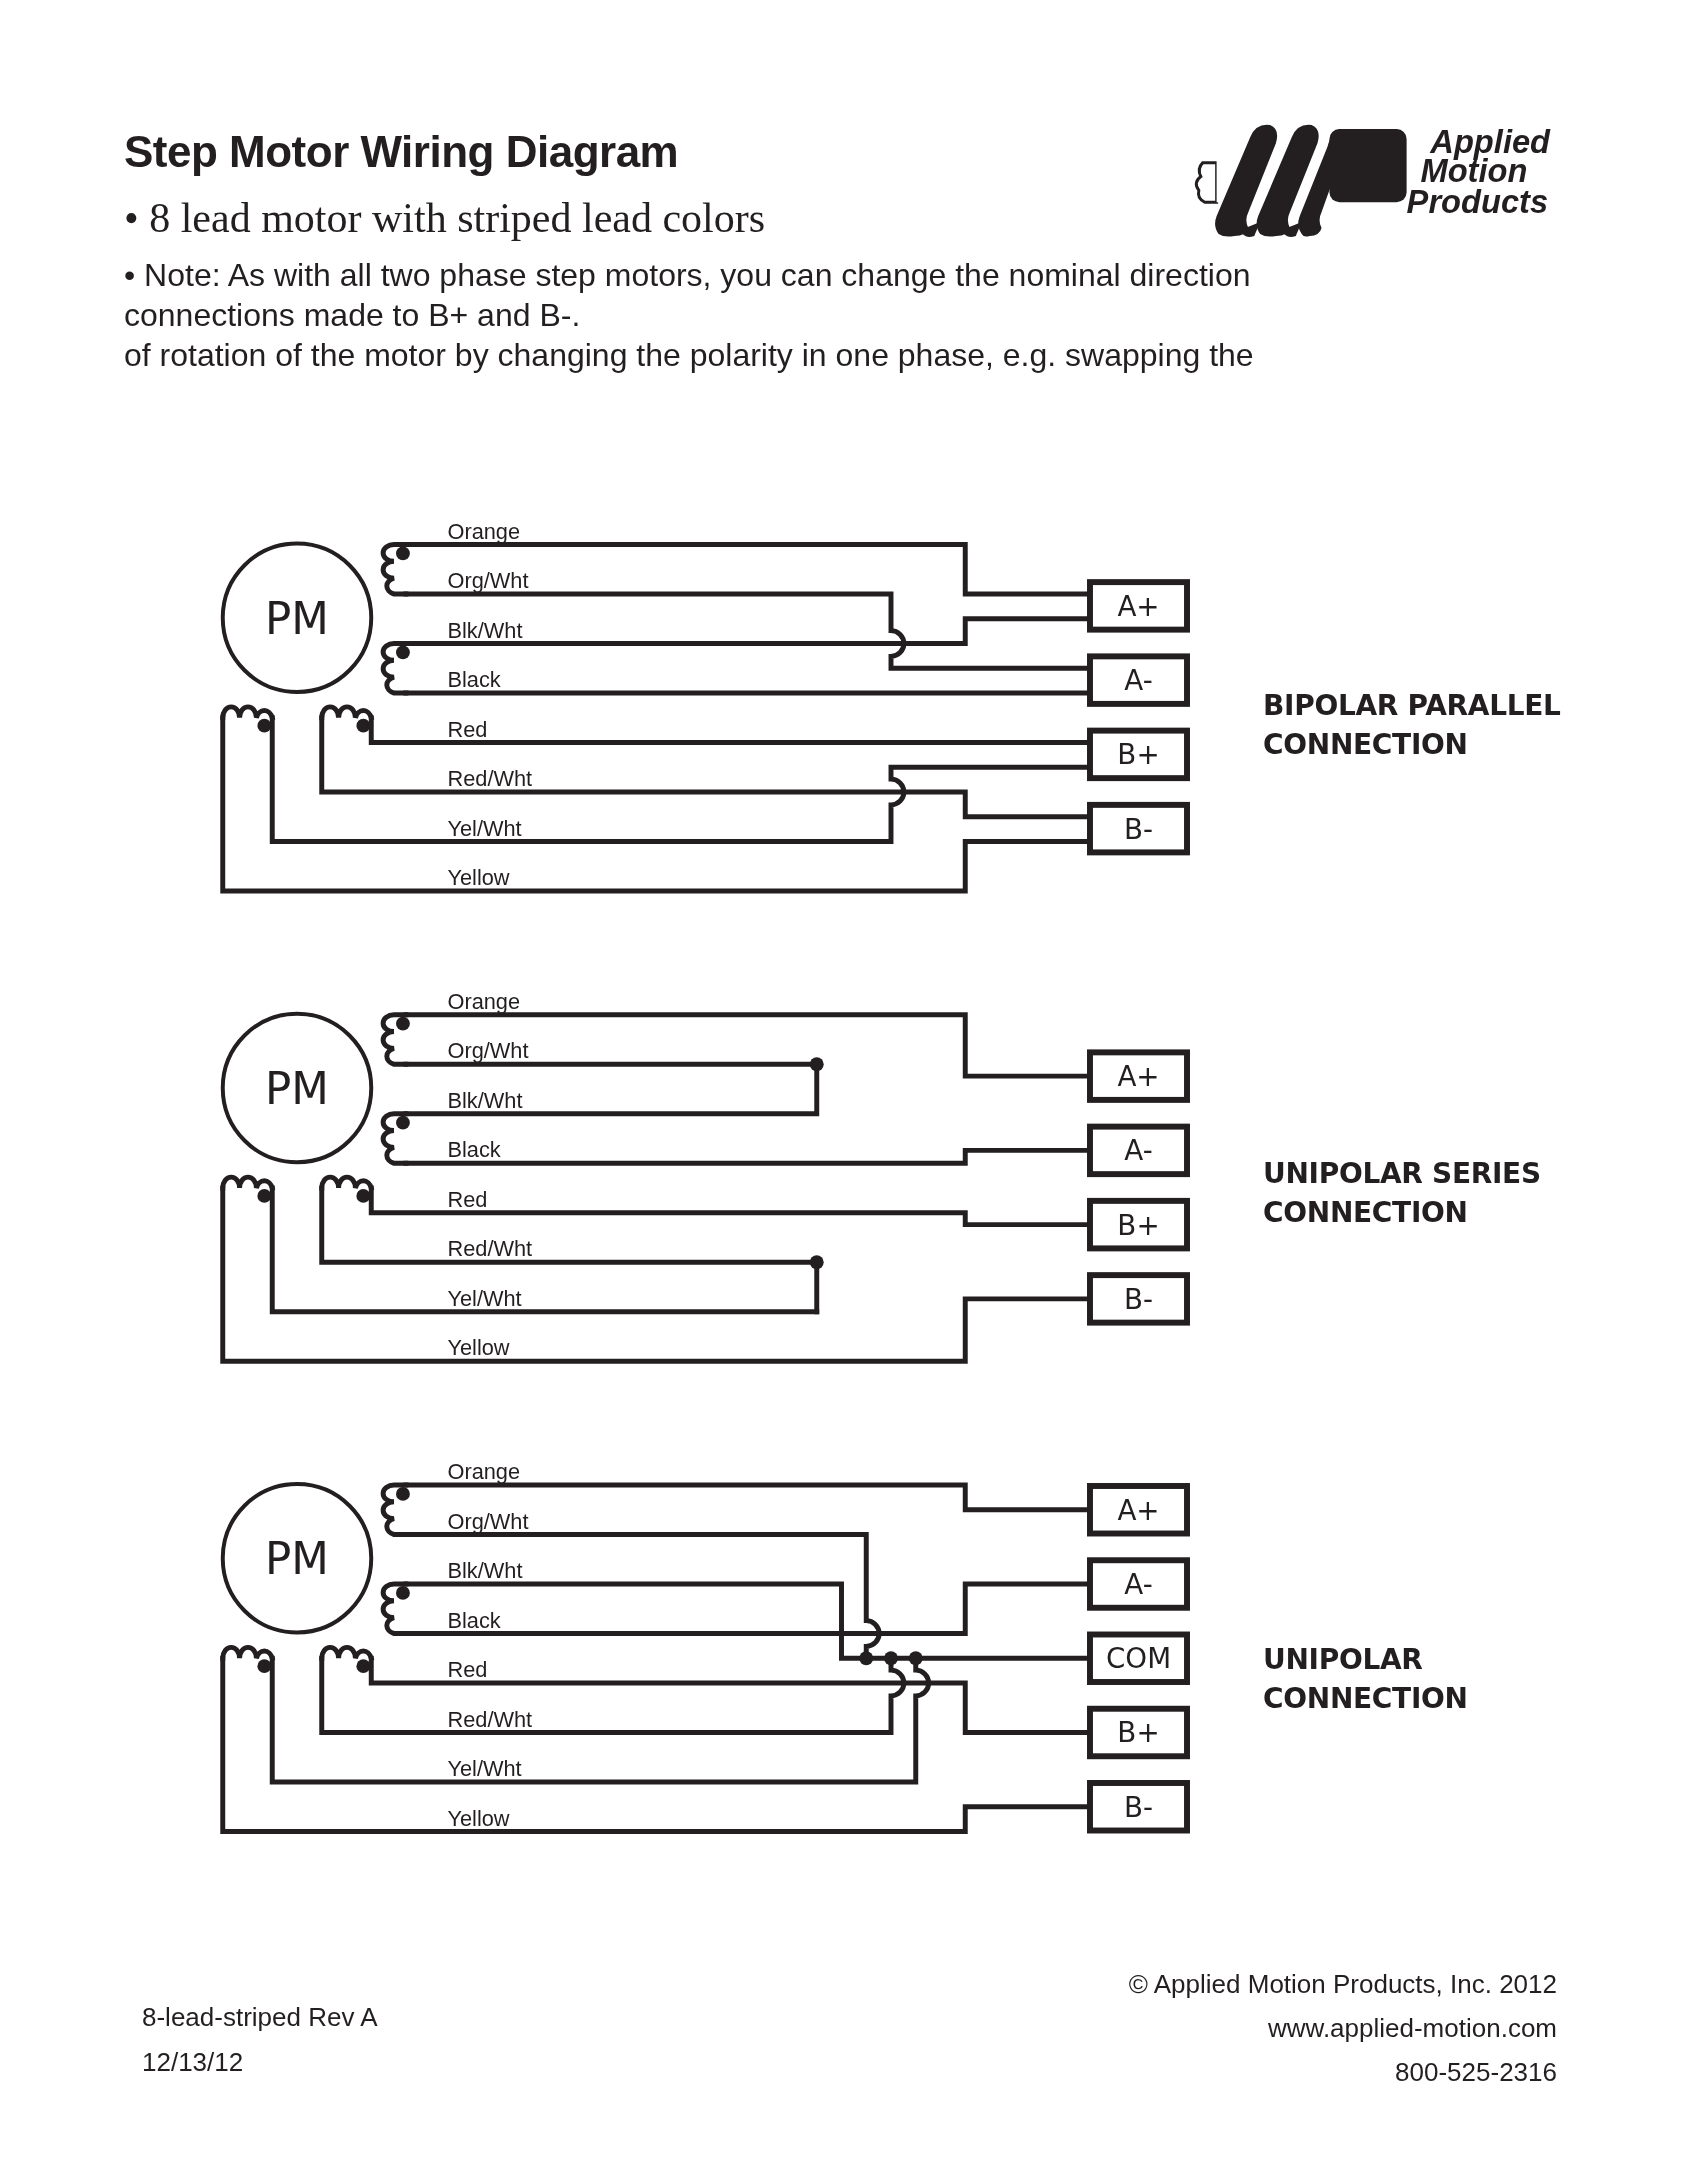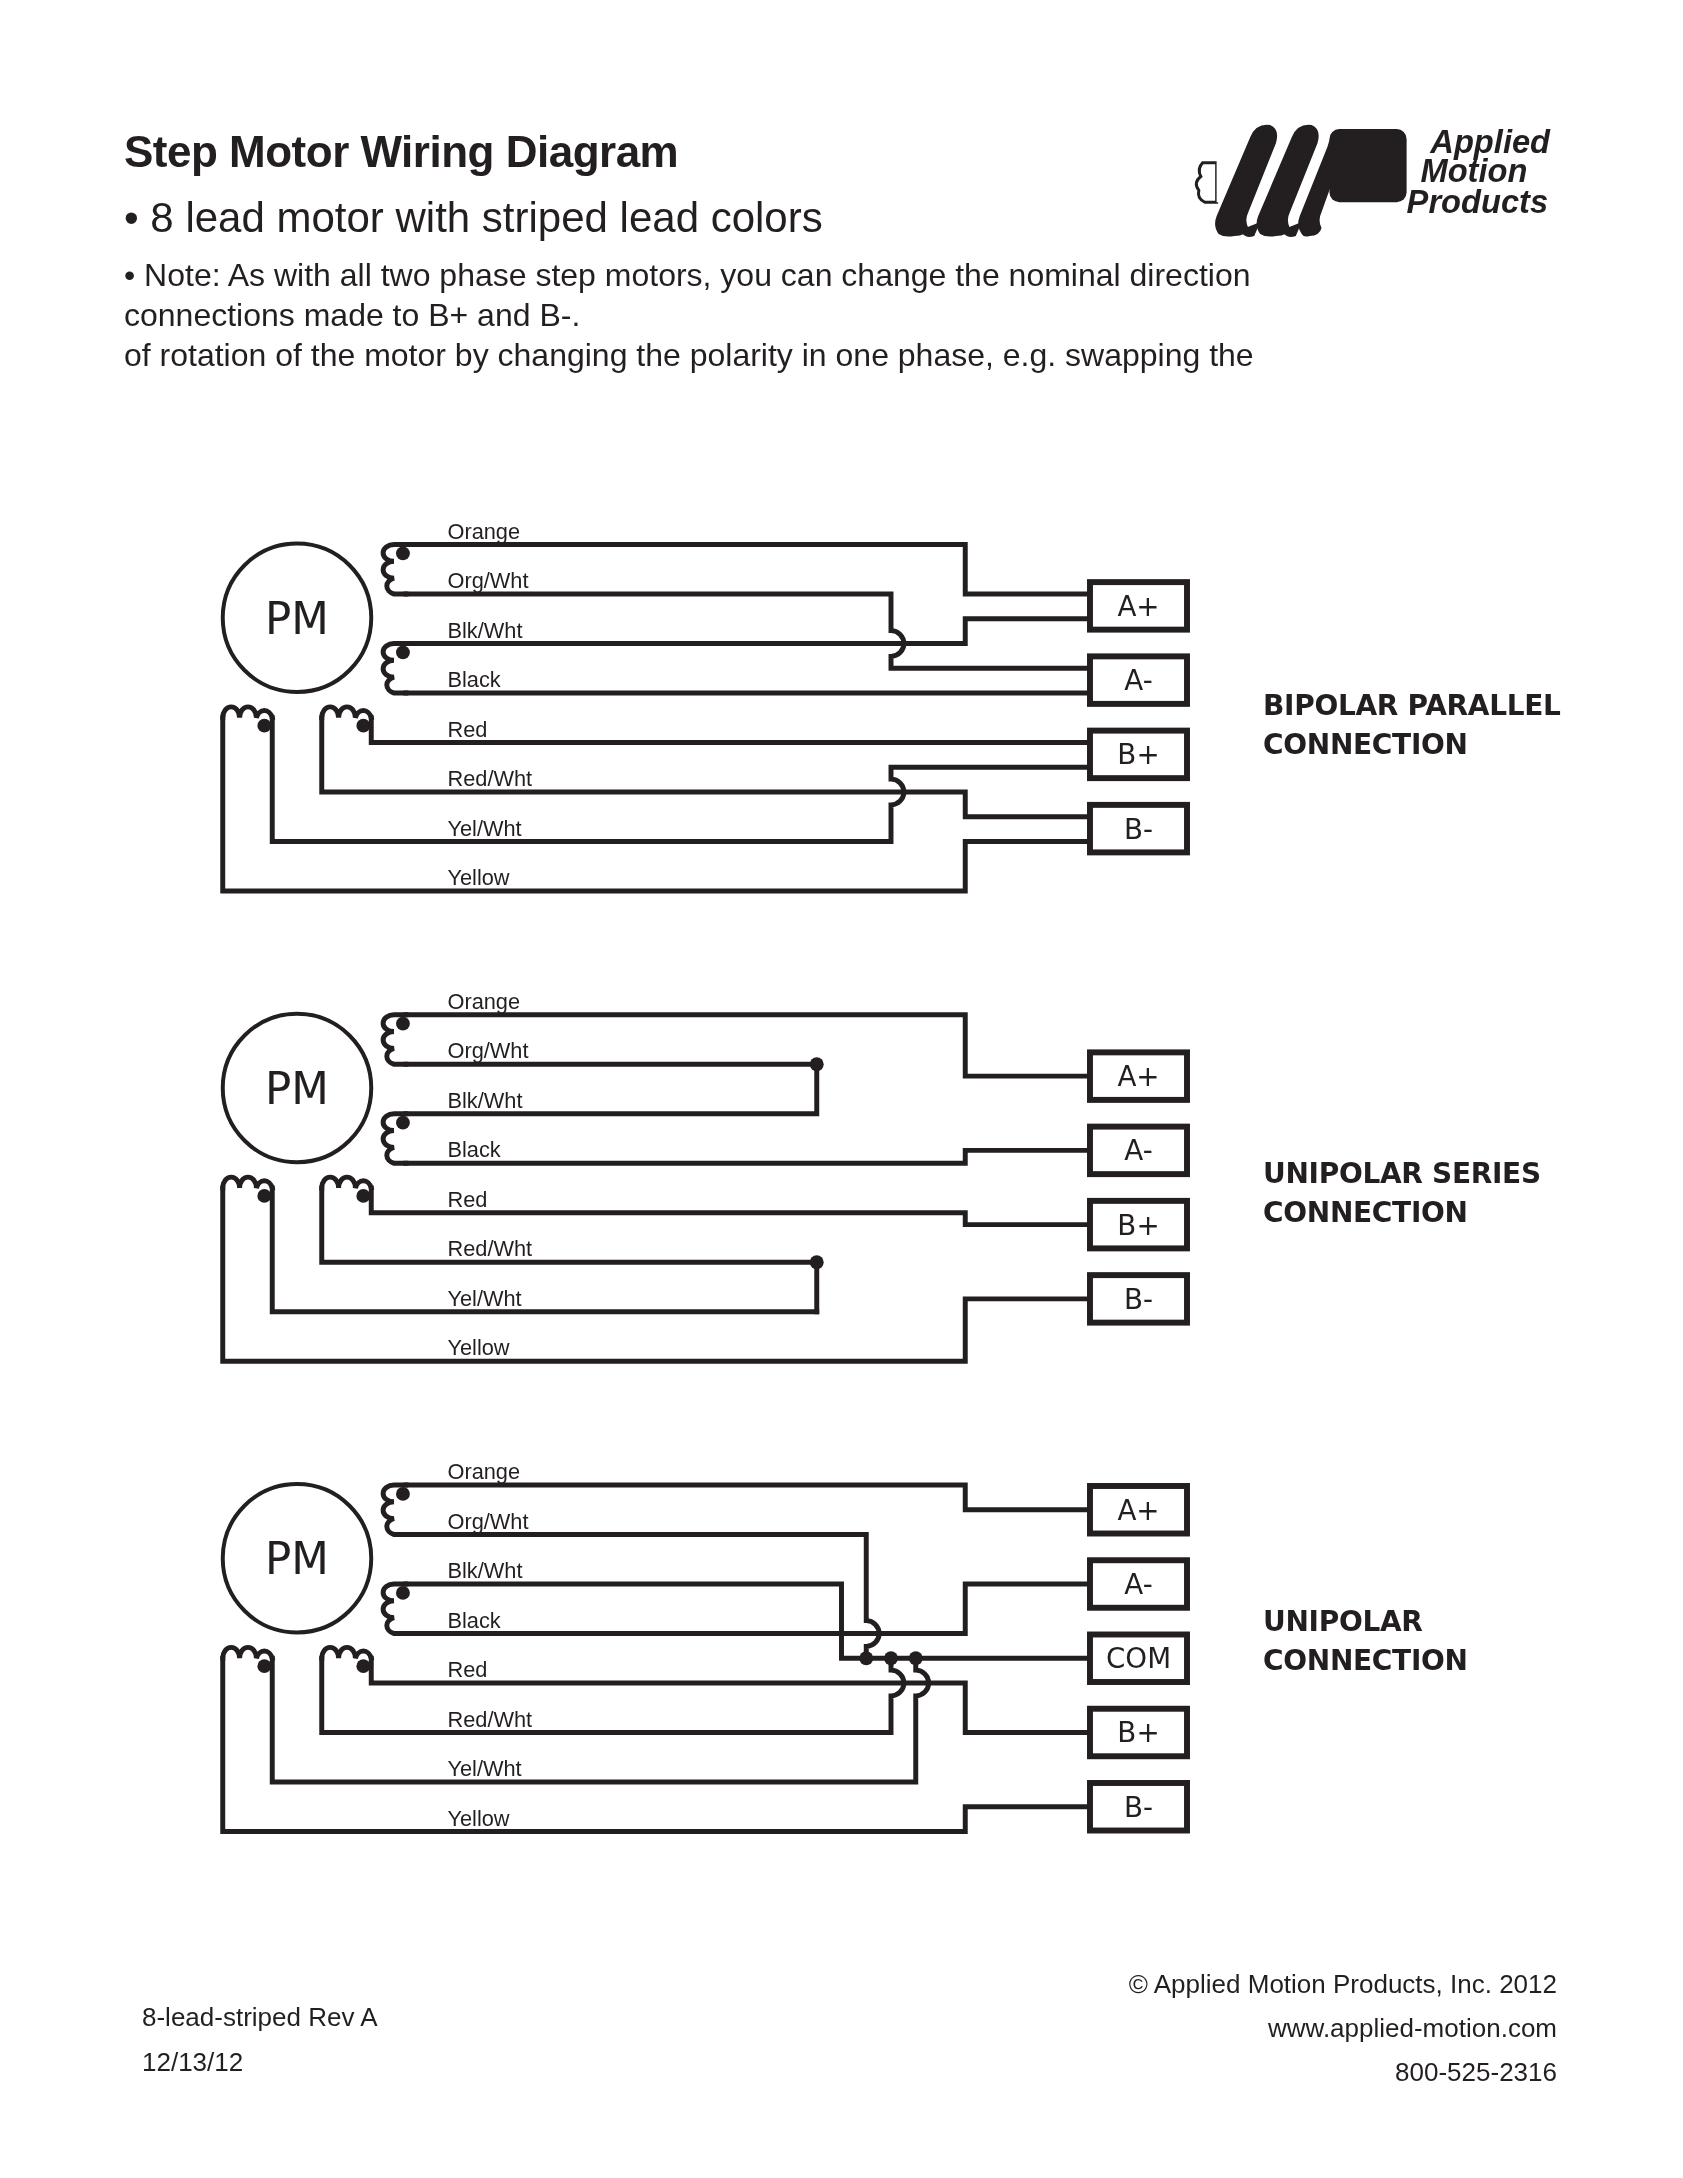--- a/index.html
+++ b/index.html
@@ -1,19 +1,19 @@
 <!DOCTYPE html>
 <html><head>
 <meta charset="utf-8">
 <style>
   html, body { margin: 0; padding: 0; background: #ffffff; }
   body { width: 1683px; height: 2178px; position: relative; overflow: hidden; color: #231f20; font-family: "Liberation Sans", sans-serif; }
   .abs { position: absolute; white-space: nowrap; }
   #title { left: 124px; top: 127px; font-size: 44px; font-weight: bold; letter-spacing: -0.5px; }
-  #subtitle { left: 124px; top: 194px; font-size: 42px; }
+  #subtitle { left: 124px; top: 194px; font-size: 42px; font-family: Liberation Serif, serif; }
   #note { left: 124px; top: 255px; font-size: 32px; line-height: 40px; white-space: normal; width: 1188px; }
   #note .line { display: block; white-space: nowrap; }
   #footer-left { left: 142px; top: 1989px; font-size: 26px; line-height: 33px; }
   #footer-right { right: 126px; top: 1956px; font-size: 26px; line-height: 32px; text-align: right; }
   #footer-right span, #footer-left span { display: block; margin-top: 12px; }
   .conn-label { position: absolute; left: 1263px; font-size: 28px; line-height: 39px; font-family: "DejaVu Sans", sans-serif; font-weight: bold; letter-spacing: -0.3px; }
   #logo { position: absolute; left: 1183px; top: 117px; width: 376px; height: 124px; }
   #diagram { position: absolute; left: 0; top: 0; }
   .wire-label { font-family: "Liberation Sans", sans-serif; font-size: 22px; fill: #231f20; }
   .term-label { font-family: "DejaVu Sans", sans-serif; font-size: 28px; fill: #231f20; }
@@ -165,21 +165,21 @@
 </svg>
 
 <div class="conn-label" style="top:686px">
   <span style="display:block">BIPOLAR PARALLEL</span>
   <span style="display:block">CONNECTION</span>
 </div>
 <div class="conn-label" style="top:1154px">
   <span style="display:block">UNIPOLAR SERIES</span>
   <span style="display:block">CONNECTION</span>
 </div>
-<div class="conn-label" style="top:1602px">
+<div class="conn-label" style="top:1640px">
   <span style="display:block">UNIPOLAR</span>
   <span style="display:block">CONNECTION</span>
 </div>
 
 <div class="abs" id="footer-left">
   <span>8-lead-striped Rev A</span>
   <span>12/13/12</span>
 </div>
 <div class="abs" id="footer-right">
   <span>© Applied Motion Products, Inc. 2012</span>

